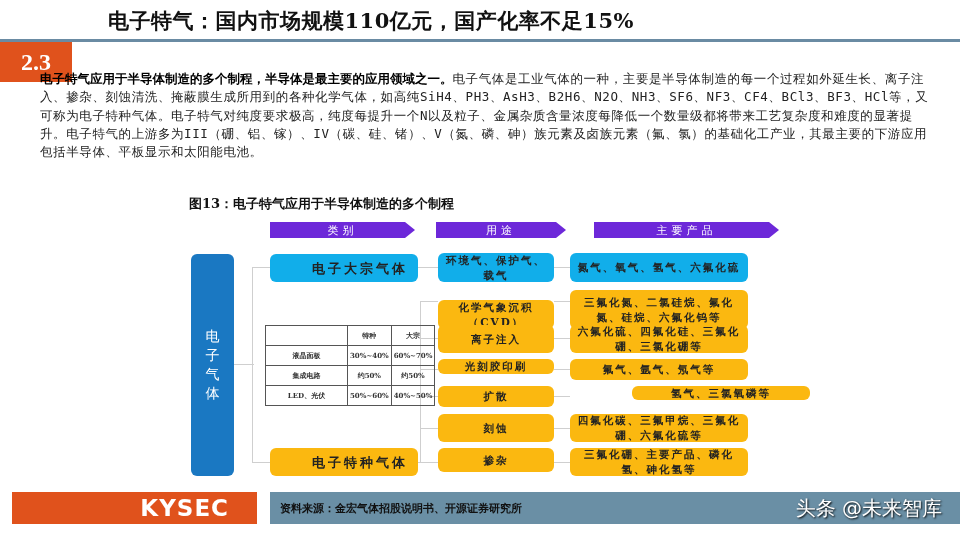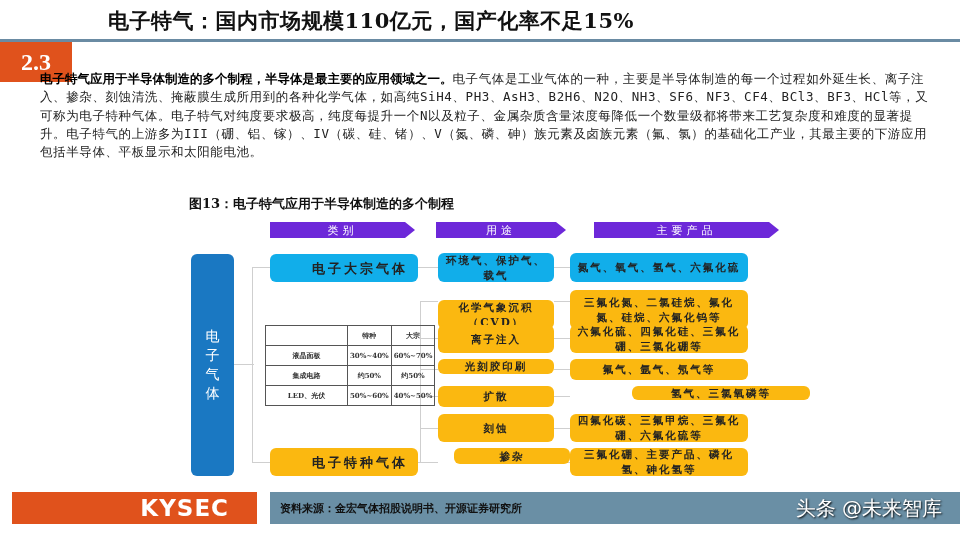--- a/index.html
+++ b/index.html
@@ -120,21 +120,21 @@
   </tr>
 </tbody>
   </table>
 
 <div class="box blue" style="left:438px;top:253px;width:116px;height:29px;">环境气、保护气、载气</div>
 <div class="box yellow" style="left:438px;top:300px;width:116px;height:29px;">化学气象沉积（CVD）</div>
 <div class="box yellow" style="left:438px;top:325px;width:116px;height:28px;">离子注入</div>
 <div class="box yellow" style="left:438px;top:359px;width:116px;height:15px;">光刻胶印刷</div>
 <div class="box yellow" style="left:438px;top:386px;width:116px;height:21px;">扩散</div>
 <div class="box yellow" style="left:438px;top:414px;width:116px;height:28px;">刻蚀</div>
-<div class="box yellow" style="left:438px;top:448px;width:116px;height:16px;margin-left:16px;">掺杂</div>
+<div class="box yellow" style="left:438px;top:448px;width:116px;height:24px;">掺杂</div>
 
 <div class="box blue" style="left:570px;top:253px;width:178px;height:29px;">氮气、氧气、氢气、六氟化硫</div>
 <div class="box yellow" style="left:570px;top:290px;width:178px;height:39px;">三氟化氮、二氯硅烷、氟化氮、硅烷、六氟化钨等</div>
 <div class="box yellow" style="left:570px;top:325px;width:178px;height:28px;">六氟化硫、四氟化硅、三氟化硼、三氯化硼等</div>
 <div class="box yellow" style="left:570px;top:359px;width:178px;height:21px;">氟气、氩气、氖气等</div>
 <div class="box yellow" style="left:600px;top:386px;width:178px;height:14px;margin-left:32px;">氢气、三氯氧磷等</div>
 <div class="box yellow" style="left:570px;top:414px;width:178px;height:28px;">四氟化碳、三氟甲烷、三氟化硼、六氟化硫等</div>
 <div class="box yellow" style="left:570px;top:448px;width:178px;height:28px;">三氟化硼、主要产品、磷化氢、砷化氢等</div>
 
 <div class="foot-logo">KYSEC</div>

